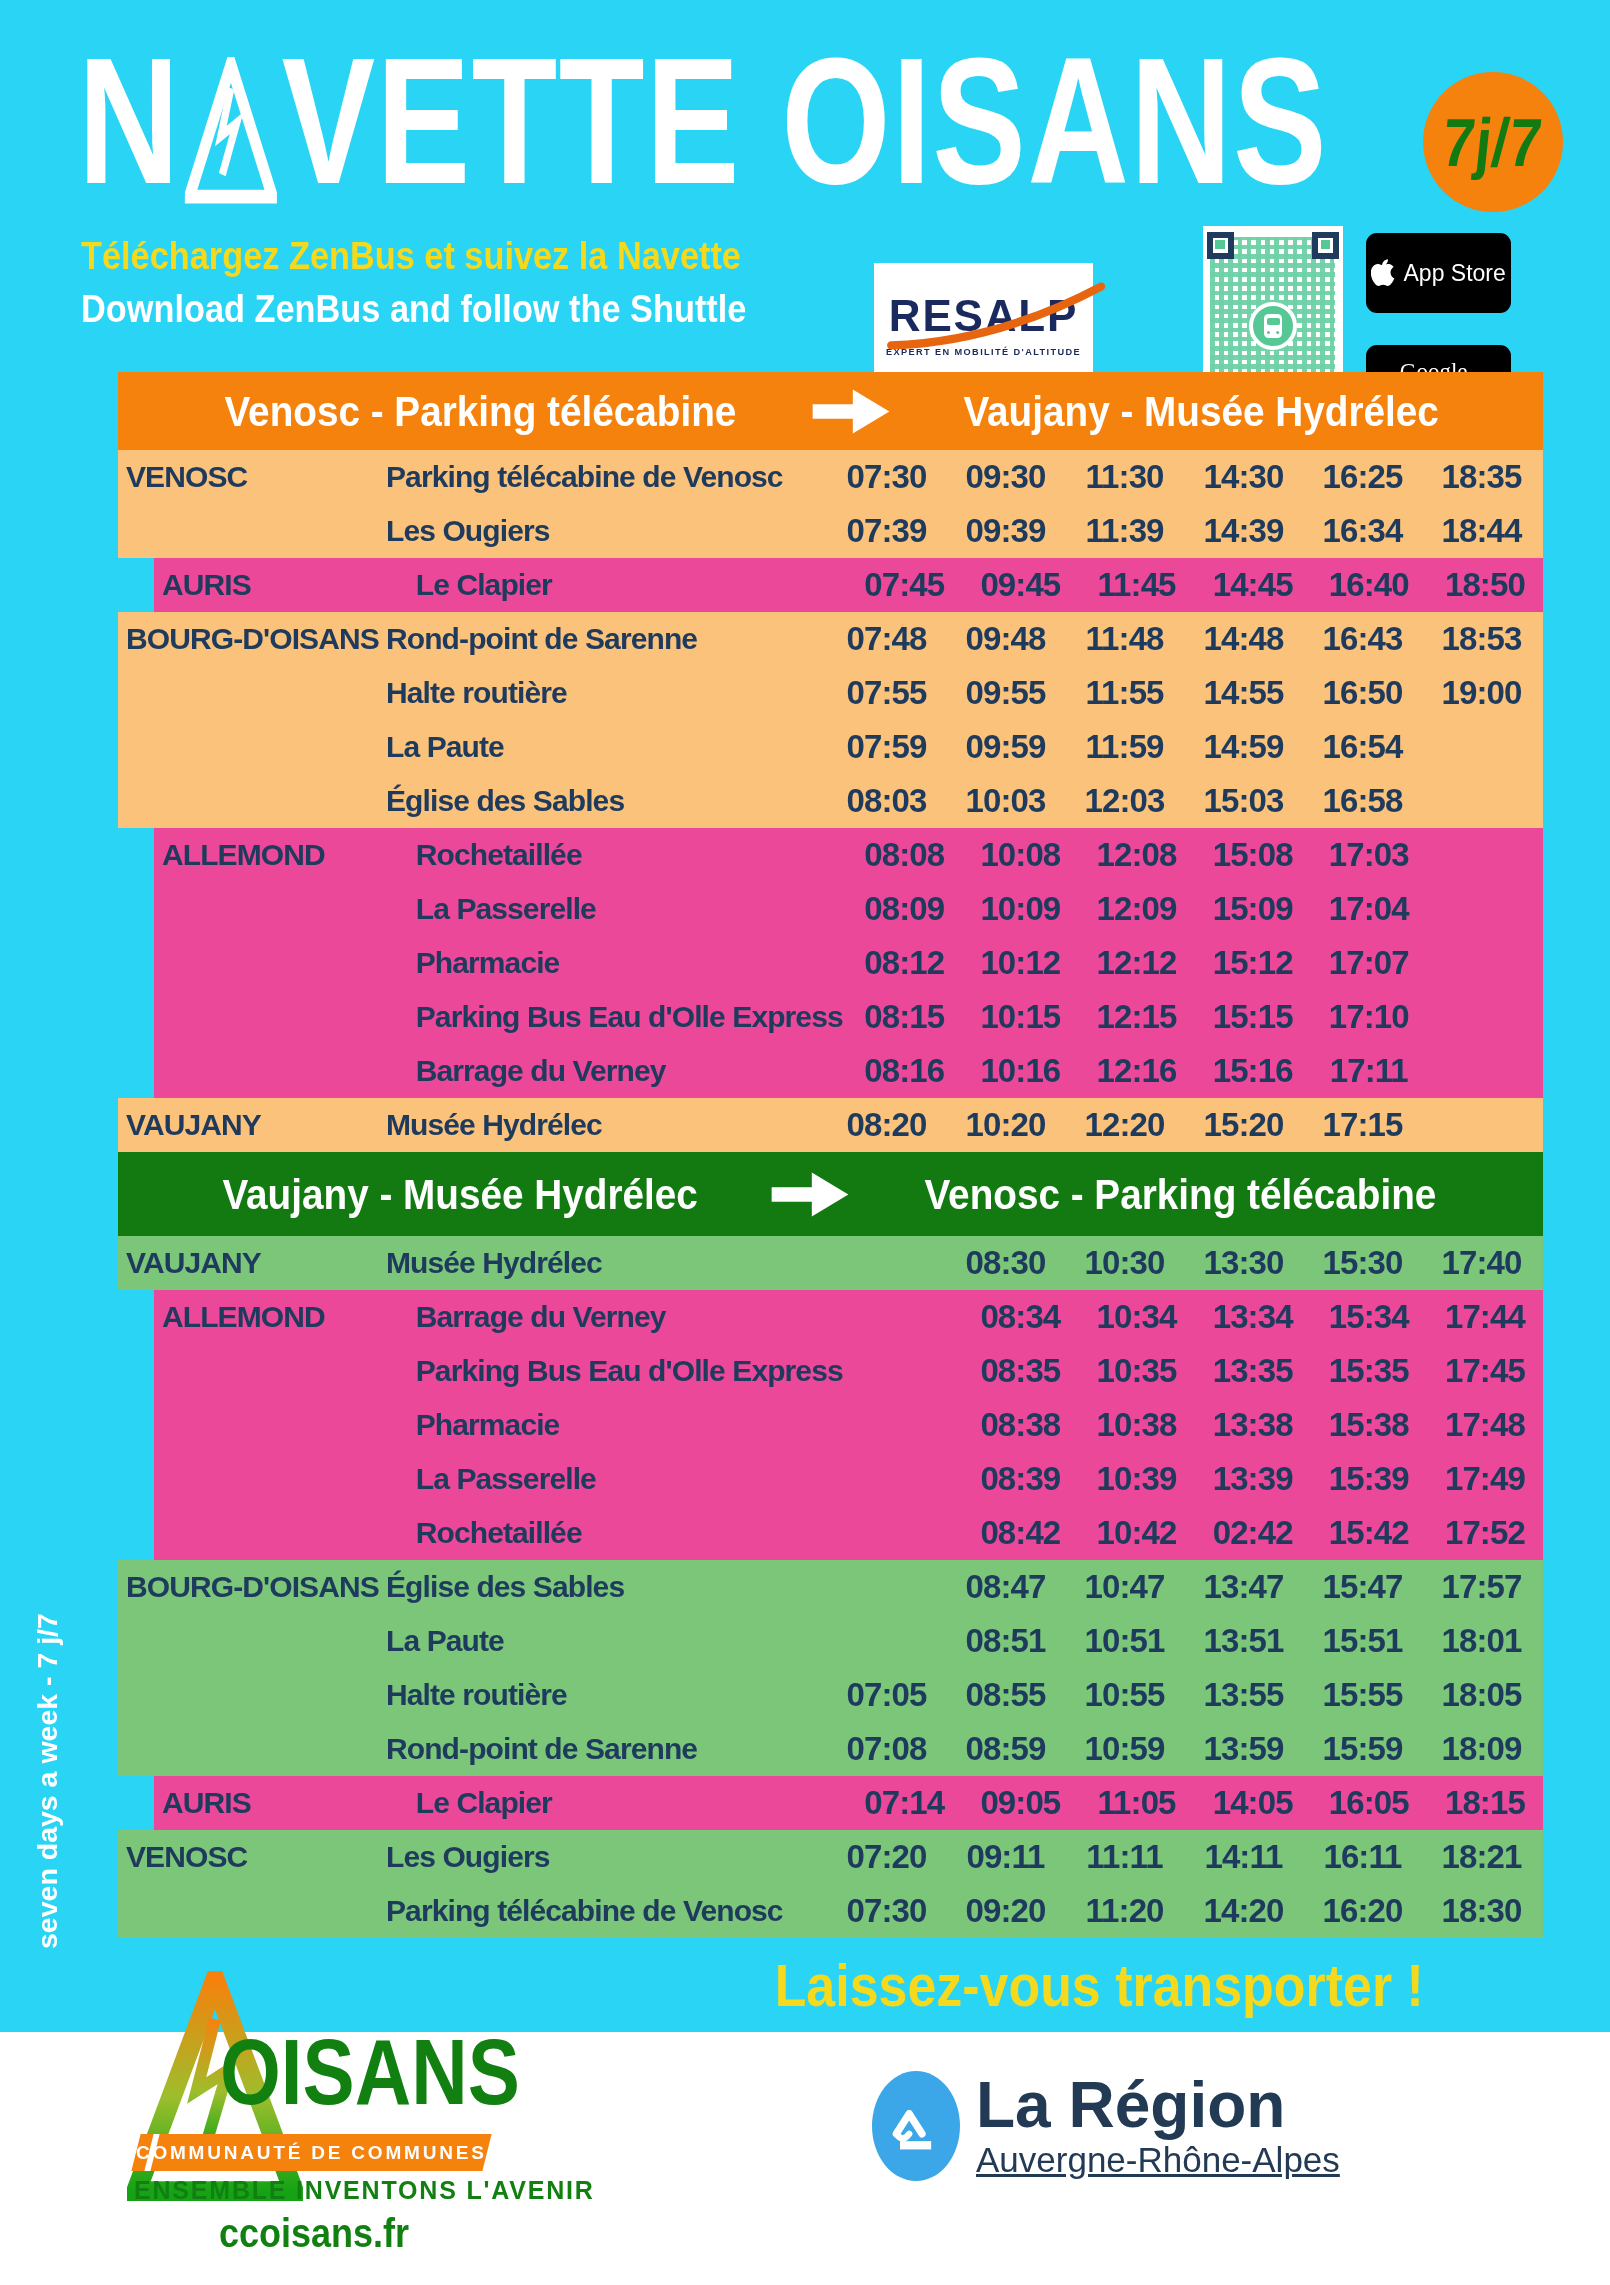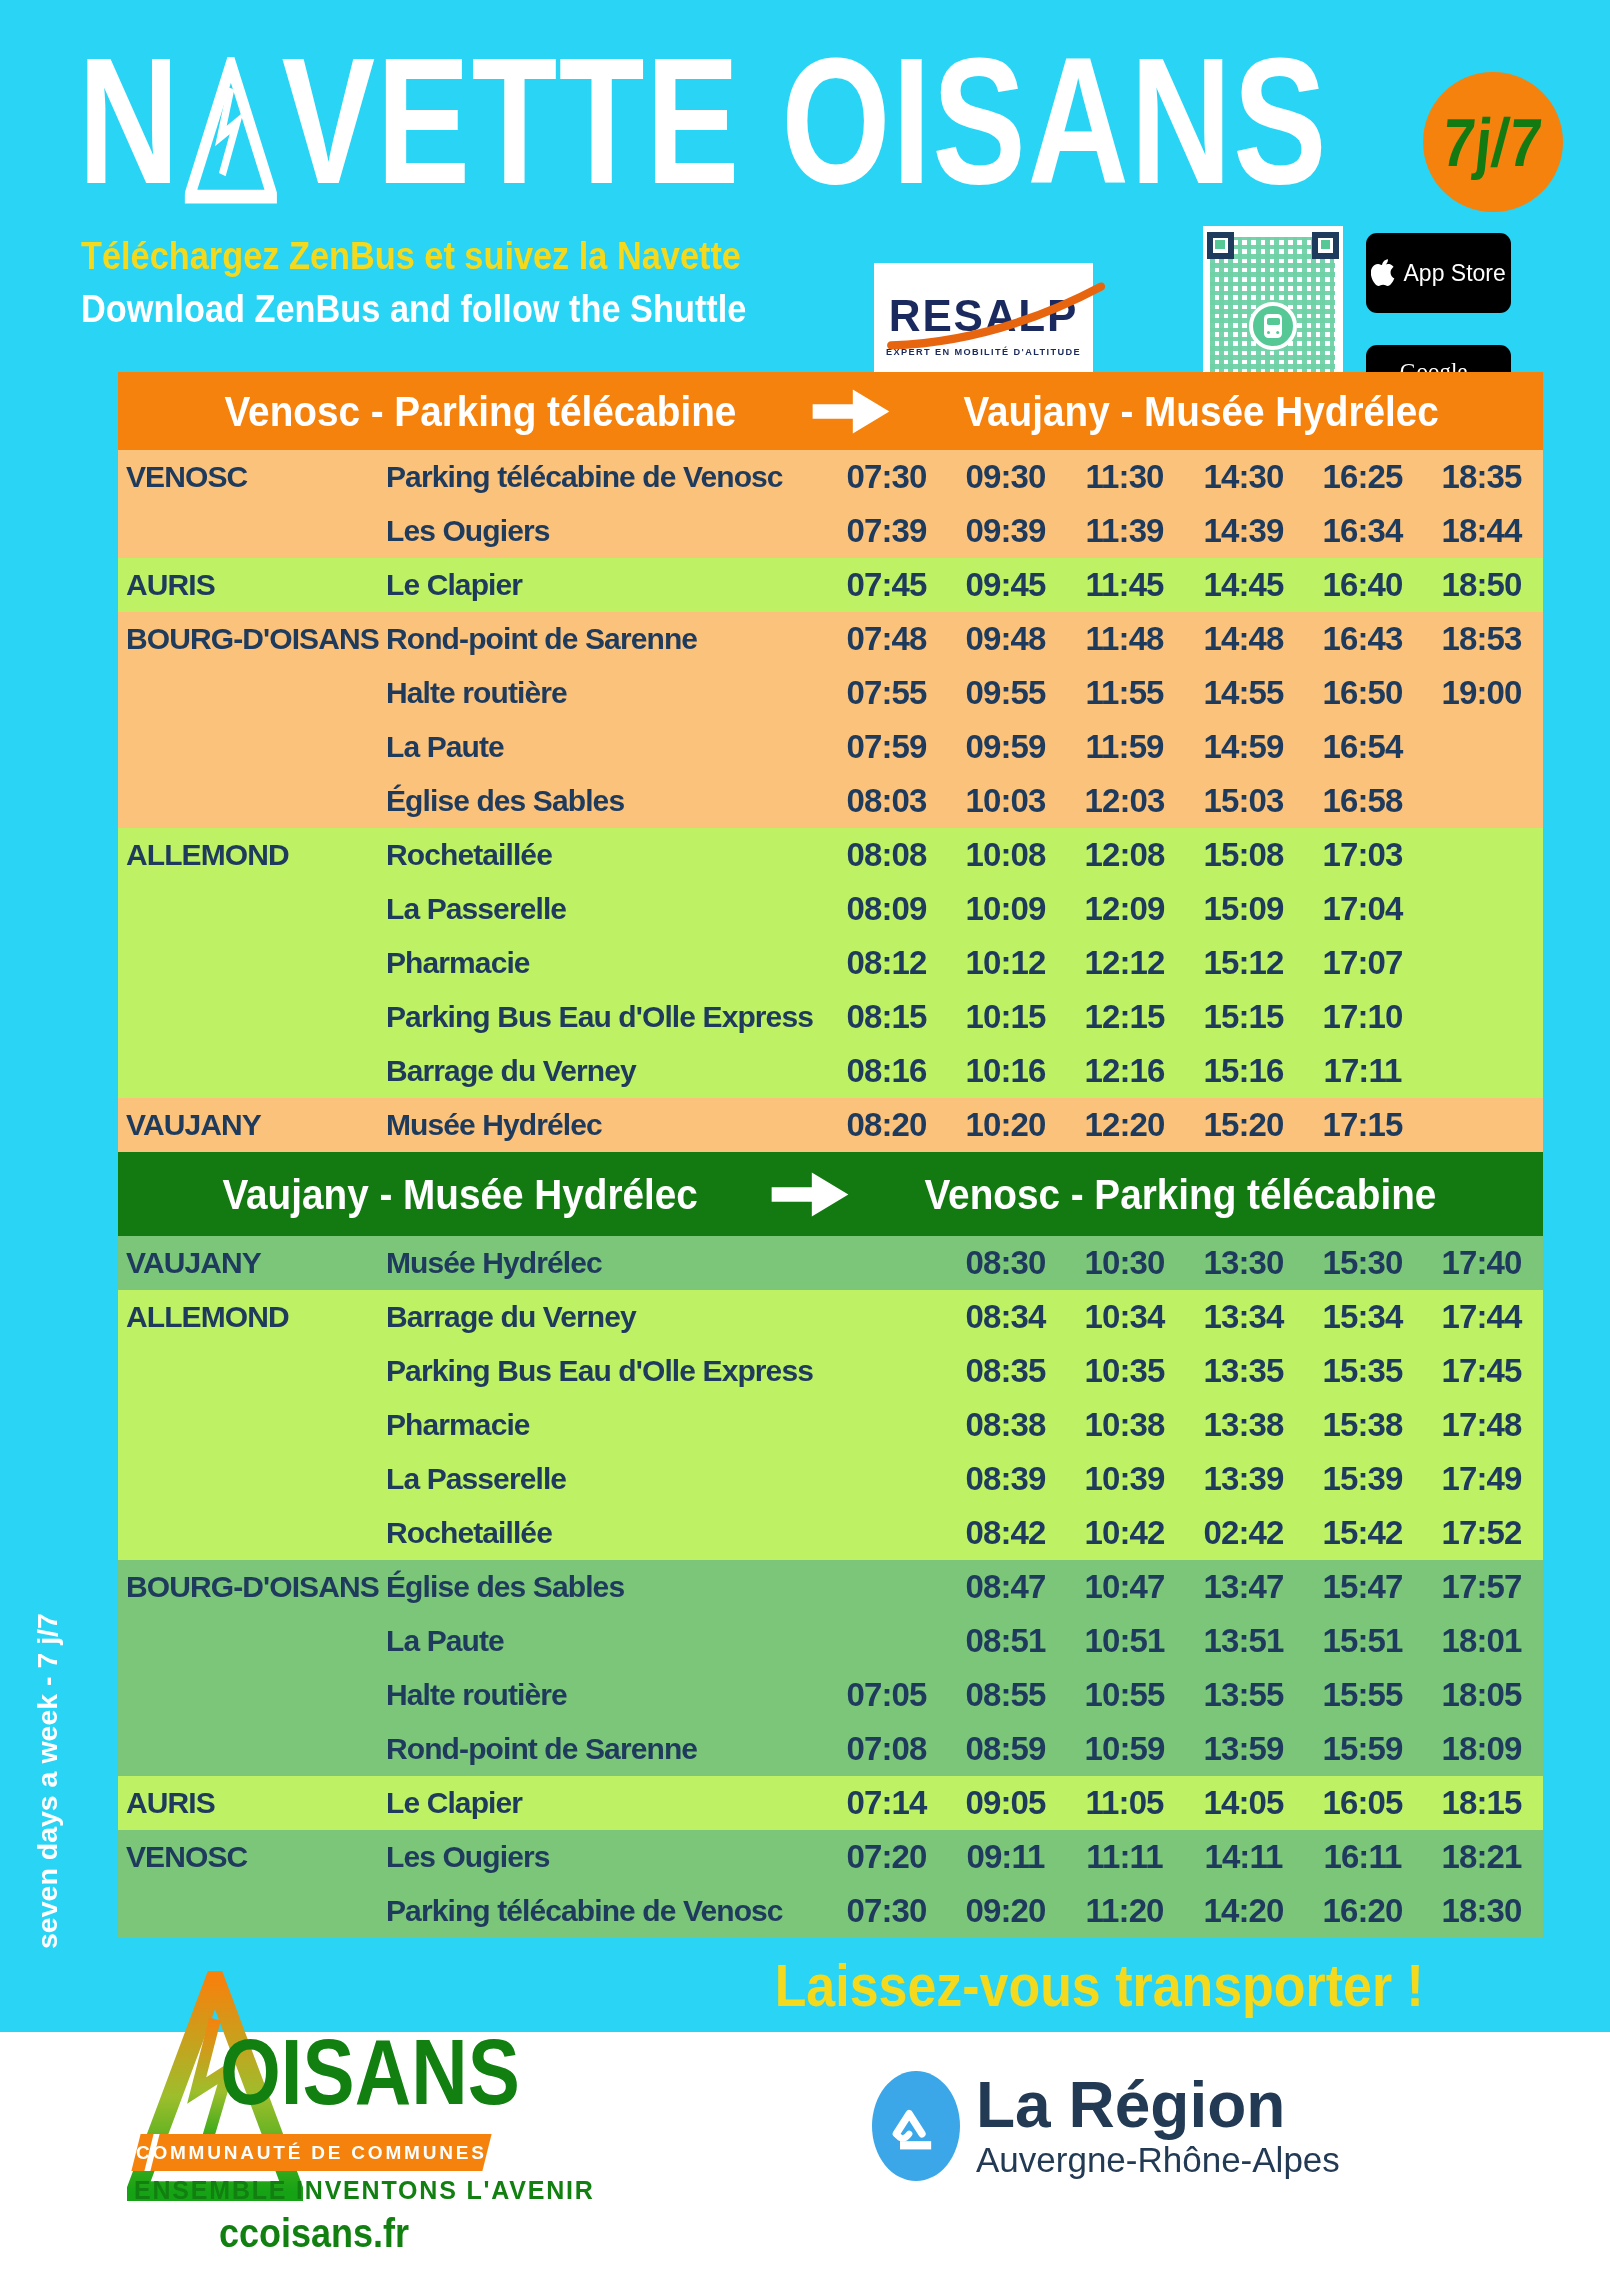--- a/index.html
+++ b/index.html
@@ -58,21 +58,21 @@
   .arrow{flex:0 0 auto;}
 
   .rows{display:block;}
   .row{display:flex;height:54px;align-items:center;}
   .row .cell{white-space:nowrap;color:var(--navy,#1E3A5C);font-weight:bold;overflow:visible;}
   .row .city{width:268px;padding-left:8px;box-sizing:border-box;font-size:30px;letter-spacing:-0.9px;}
   .row .stop{width:441px;font-size:30px;letter-spacing:-0.9px;}
   .row .time{width:119px;text-align:center;font-size:33px;letter-spacing:-0.9px;}
   .shade0{background:var(--orange_light,#FBC27B);}
   .shade1{background:var(--green_light,#7CC679);}
-  .plain{background:#bef264;}
+  .plain{background:#ec4899;margin-left:36px;}
 
   
   .side-note{position:absolute;left:31px;top:1949px;transform:rotate(-90deg);transform-origin:0 0;
              color:#fff;font-weight:bold;font-size:28.5px;white-space:nowrap;width:441px;}
 
   
   .tagline{position:absolute;left:735px;top:1952px;width:661px;text-align:center;
            color:var(--yellow,#F4D91C);font-weight:bold;font-size:59px;transform:scaleX(.88);white-space:nowrap;}
   .footer{position:absolute;left:0;top:2032px;width:1611px;height:253px;background:#fff;}
 
@@ -85,21 +85,21 @@
   .oisans-banner span{color:#fff;font-weight:bold;font-size:19px;letter-spacing:2.8px;transform:skewX(14deg);white-space:nowrap;}
   .oisans-motto{position:absolute;left:134px;top:2176px;width:360px;color:#118011;
                 font-weight:bold;font-size:25px;letter-spacing:1.8px;white-space:nowrap;}
   .oisans-site{position:absolute;left:134px;top:2211px;width:360px;text-align:center;color:#118011;
                font-weight:bold;font-size:40px;transform:scaleX(.9);}
 
   .region{position:absolute;left:872px;top:2071px;display:flex;align-items:center;gap:16px;}
   .region .rcircle{width:88px;height:110px;border-radius:50%;background:var(--region_blue,#3BA7E8);
                    display:flex;align-items:center;justify-content:center;}
   .region .rtxt .rname{color:#233A54;font-weight:bold;font-size:64px;line-height:1.05;}
-  .region .rtxt .rsub{color:#233A54;font-size:35px;margin-top:1px;}
+  .region .rtxt .rsub{color:#233A54;font-size:35px;margin-top:1px;text-decoration:underline;}
 </style>
 </head>
 <body>
 
 <div class="page">
 
   <div class="title">
     <span>N</span>
     <svg class="mtn" width="118" height="147" viewBox="0 0 128 160">
       <polygon points="64,8 122,152 6,152" fill="none" stroke="#ffffff" stroke-width="15"></polygon>

